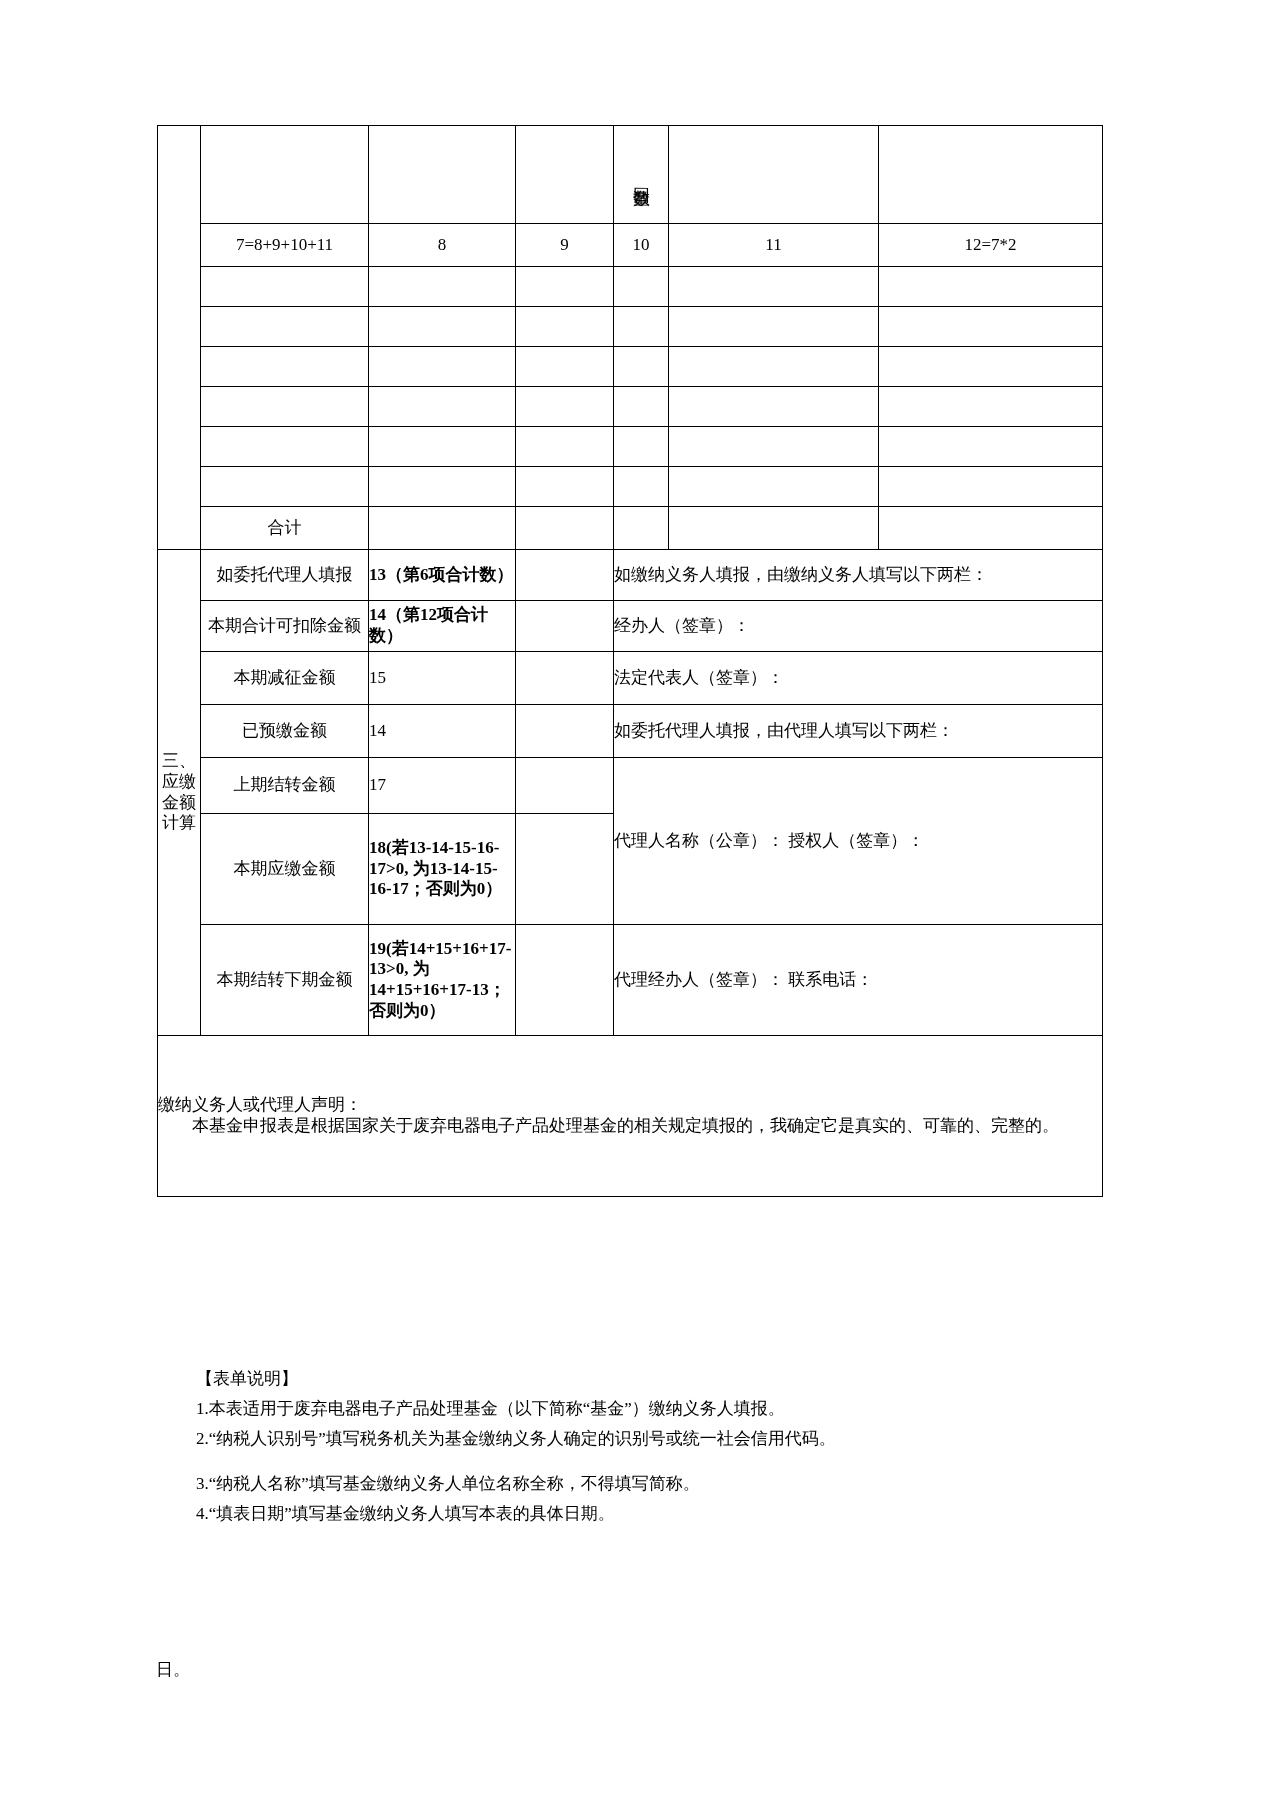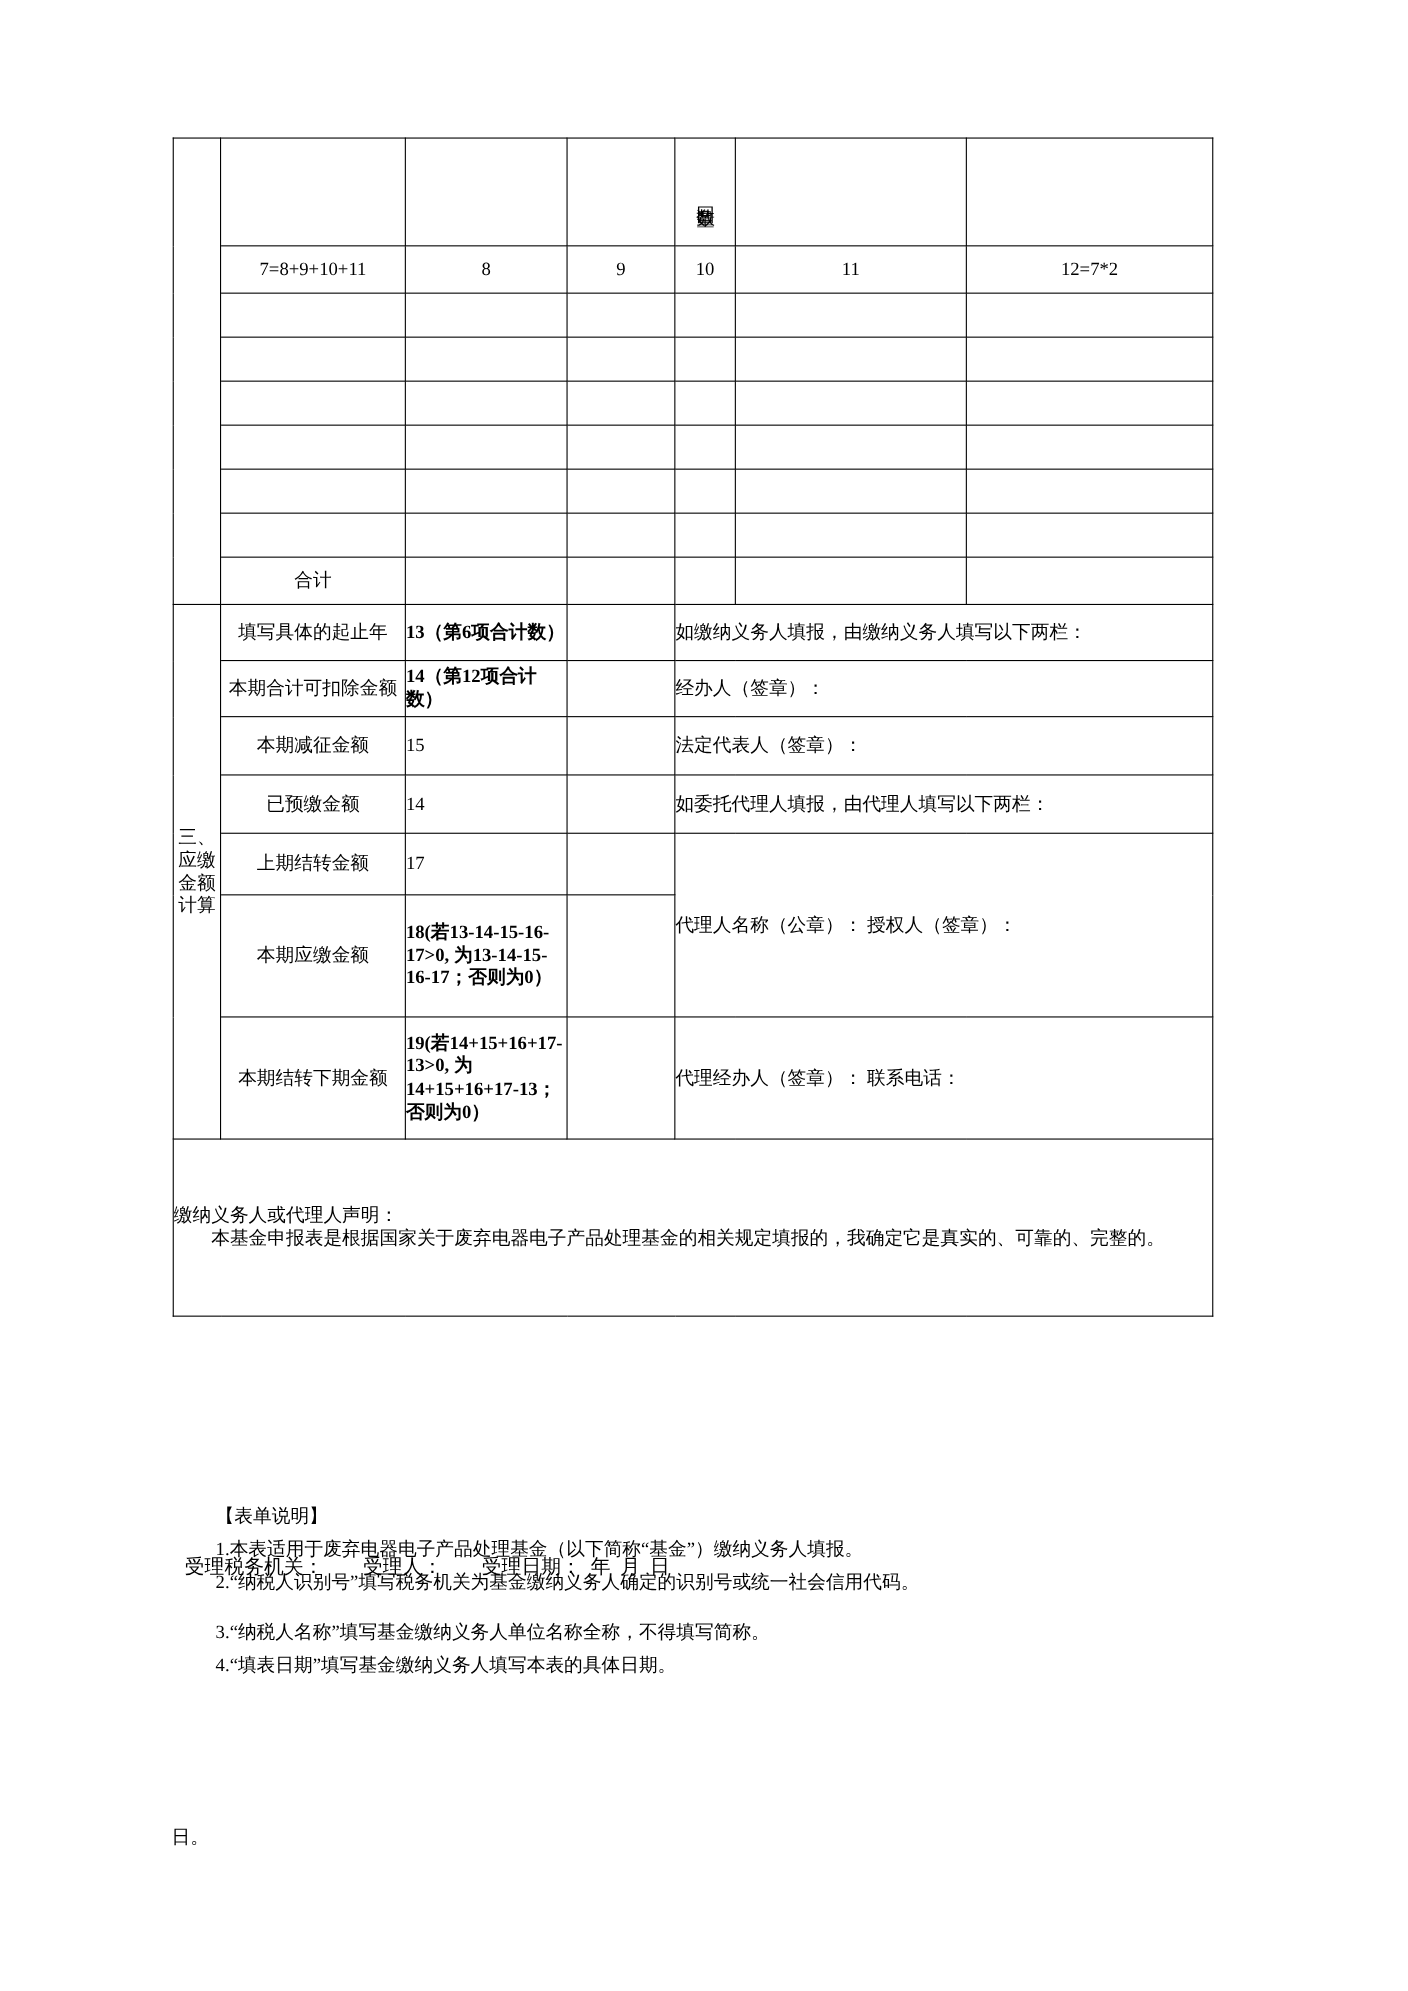--- a/index.html
+++ b/index.html
@@ -232,21 +232,21 @@
       <td class="ctr">合计</td>
       <td></td>
       <td></td>
       <td></td>
       <td></td>
       <td></td>
     </tr>
 
     <tr>
       <td class="c0 sec-label" rowspan="7">三、应缴金额计算</td>
-      <td class="lbl-ctr" style="height:50px;">填写具体的起止年</td>
+      <td class="lbl-ctr" style="height:50px;">如委托代理人填报</td>
       <td class="formula">13（第6项合计数）</td>
       <td></td>
       <td class="sig" colspan="3" rowspan="1">如缴纳义务人填报，由缴纳义务人填写以下两栏：</td>
     </tr>
 
     <tr>
       <td class="lbl-ctr" style="height:50px;">本期合计可扣除金额</td>
       <td class="formula">14（第12项合计数）</td>
       <td></td>
       <td class="sig" colspan="3">经办人（签章）：</td>
@@ -288,21 +288,20 @@
 
     <tr>
       <td class="declare" colspan="7" style="height:160px;">
         <p>缴纳义务人或代理人声明：</p>
         <p class="indent">本基金申报表是根据国家关于废弃电器电子产品处理基金的相关规定填报的，我确定它是真实的、可靠的、完整的。</p>
       </td>
     </tr>
   </tbody>
     </table>
 
-  <div class="footer-line">受理税务机关：        受理人：        受理日期：  年  月  日</div>
 
   <div class="notes">
     <div>【表单说明】</div>
     <div>1.本表适用于废弃电器电子产品处理基金（以下简称“基金”）缴纳义务人填报。</div>
     <div>2.“纳税人识别号”填写税务机关为基金缴纳义务人确定的识别号或统一社会信用代码。</div>
     <div class="gap"></div>
     <div>3.“纳税人名称”填写基金缴纳义务人单位名称全称，不得填写简称。</div>
     <div>4.“填表日期”填写基金缴纳义务人填写本表的具体日期。</div>
   </div>
   <div class="notes-tail">日。</div>

